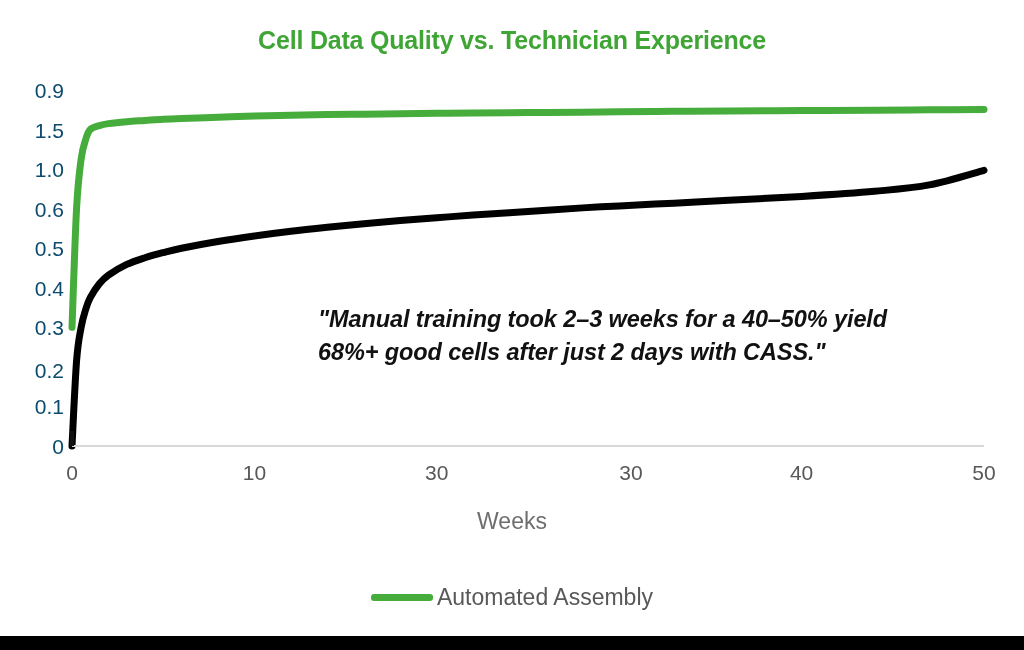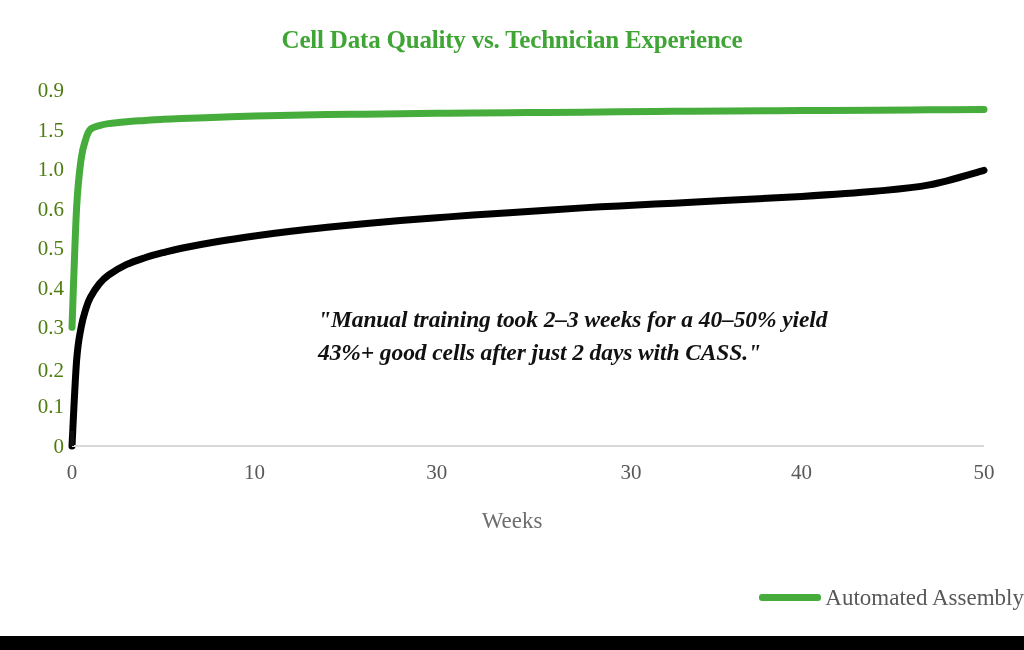--- a/index.html
+++ b/index.html
@@ -12,21 +12,20 @@
     height: 650px;
     font-family: "Liberation Sans", sans-serif;
     position: relative;
     overflow: hidden;
   }
 
   #chart-root {
     position: absolute;
     inset: 0;
     background: #ffffff;
-    font-family: Liberation Serif, serif;
   }
 
   
   #chart-title {
     position: absolute;
     top: 26px;
     left: 0;
     width: 1024px;
     text-align: center;
     font-size: 25px;
@@ -71,21 +70,21 @@
     background: #111111;
   }
 
   
   .y-tick {
     position: absolute;
     right: 0;
     width: 56px;
     text-align: right;
     font-size: 21px;
-    color: #4d7c0f;
+    color: #0c4a6e;
     line-height: 1;
   }
   #y-tick-labels {
     position: absolute;
     left: 0;
     top: 0;
     width: 64px;
     height: 650px;
   }
 
@@ -134,21 +133,21 @@
   }
   .annotation-line { display: block; white-space: nowrap; }
 
   
   #legend {
     position: absolute;
     left: 0;
     top: 586px;
     width: 1024px;
     display: flex;
-    justify-content: flex-end;
+    justify-content: center;
     align-items: center;
     gap: 78px;
   }
   .legend-item {
     display: flex;
     align-items: center;
     gap: 4px;
   }
   .legend-swatch {
     width: 62px;
@@ -208,21 +207,21 @@
       <div class="x-tick" style="left: 436.8px;">30</div>
       <div class="x-tick" style="left: 631px;">30</div>
       <div class="x-tick" style="left: 801.6px;">40</div>
       <div class="x-tick" style="left: 984px;">50</div>
     </div>
 
   <div id="x-axis-title">Weeks</div>
 
   <div id="annotation">
     <span class="annotation-line">"Manual training took 2–3 weeks for a 40–50% yield</span>
-    <span class="annotation-line">43%+ good cells after just 2 days with CASS."</span>
+    <span class="annotation-line">68%+ good cells after just 2 days with CASS."</span>
   </div>
 
   <div id="legend">
     <div class="legend-item">
       <span class="legend-swatch" id="legend-swatch-0" style="background: rgb(70, 173, 60);"></span>
       <span class="legend-label">Automated Assembly</span>
     </div>
   </div>
 
   <div id="bottom-bar"></div>

